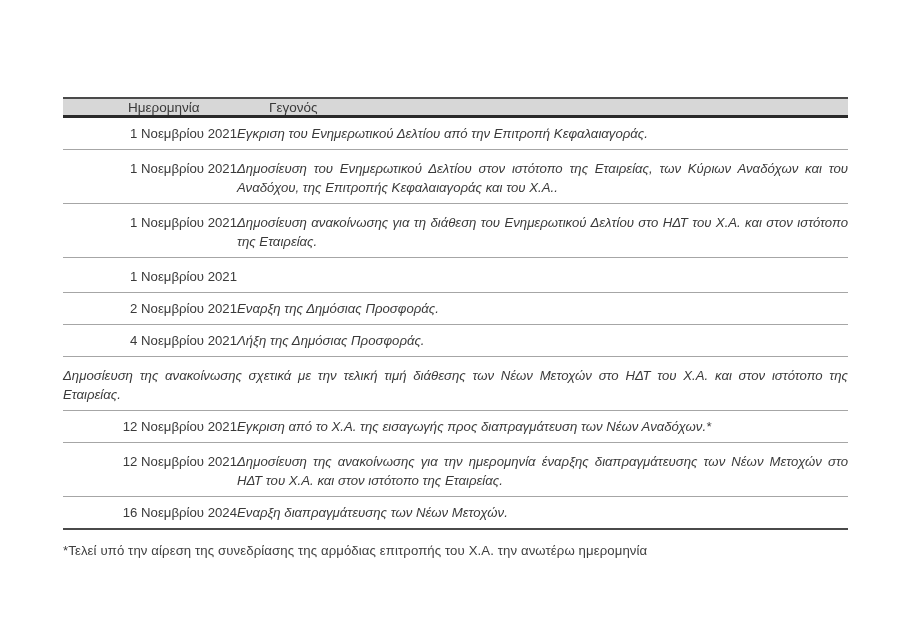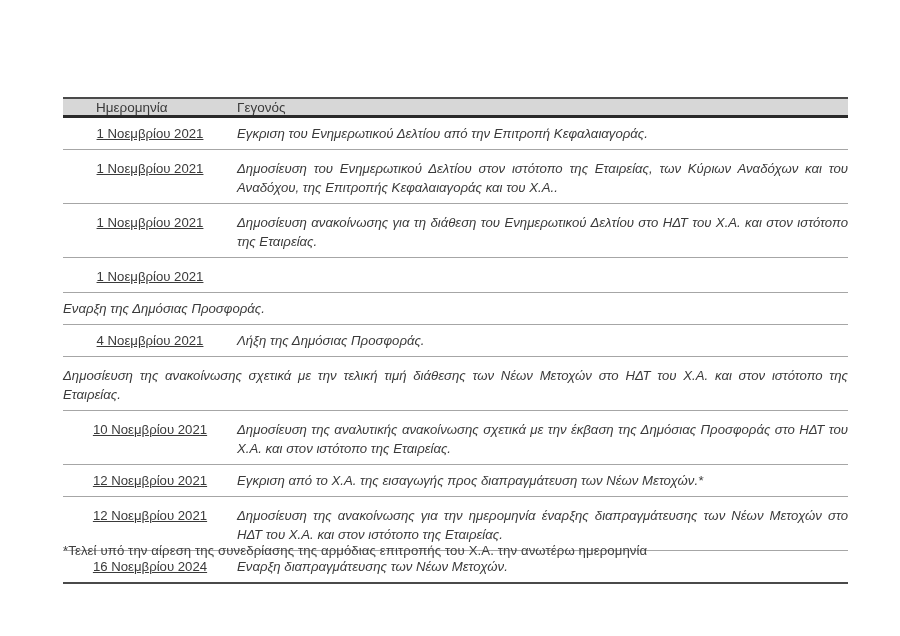--- a/index.html
+++ b/index.html
@@ -38,39 +38,38 @@
     background: var(--header_bg);
     border-top: 2px solid var(--border_medium);
     border-bottom: 3px solid var(--border_dark);
     height: 21px;
     font-size: 13.5px;
   }
   .col-date {
     width: 174px;
     flex: 0 0 174px;
   }
-  .thead .col-date { padding-left: 33px; }
+  .thead .col-date { padding-left: 33px; margin-left: 32px; }
   .col-event {
     flex: 1 1 auto;
   }
   .row {
     display: flex;
     border-bottom: 1px solid var(--border_light);
     padding: 5px 0 6px 0;
     font-size: 13.2px;
     line-height: 19px;
   }
   .row:last-of-type {
     border-bottom: 2px solid var(--border_medium);
   }
   .row .col-date {
-    text-align: center;
+    text-align: right;
     white-space: nowrap;
     padding-top: 4px;
-    text-decoration: underline;
   }
   .row .col-event {
     text-align: justify;
     padding-top: 4px;
     font-style: italic;
   }
   .row.single .col-date,
   .row.single .col-event { padding-top: 1px; }
   .row.single { min-height: 29px; }
   .footnote {
@@ -108,40 +107,37 @@
     <div class="row">
       <div class="col-date">1 Νοεμβρίου 2021</div>
       <div class="col-event">Δημοσίευση ανακοίνωσης για τη διάθεση του Ενημερωτικού Δελτίου στο ΗΔΤ του Χ.Α. και στον ιστότοπο της Εταιρείας.</div>
     </div>
 
     <div class="row">
       <div class="col-date">1 Νοεμβρίου 2021</div>
     </div>
 
     <div class="row single">
+      <div class="col-date">2 Νοεμβρίου 2021</div>
       <div class="col-event">Εναρξη της Δημόσιας Προσφοράς.</div>
     </div>
 
     <div class="row single">
       <div class="col-date">4 Νοεμβρίου 2021</div>
       <div class="col-event">Λήξη της Δημόσιας Προσφοράς.</div>
     </div>
 
     <div class="row">
       <div class="col-event">Δημοσίευση της ανακοίνωσης σχετικά με την τελική τιμή διάθεσης των Νέων Μετοχών στο ΗΔΤ του Χ.Α. και στον ιστότοπο της Εταιρείας.</div>
     </div>
 
-    <div class="row">
-      <div class="col-date">10 Νοεμβρίου 2021</div>
-      <div class="col-event">Δημοσίευση της αναλυτικής ανακοίνωσης σχετικά με την έκβαση της Δημόσιας Προσφοράς στο ΗΔΤ του Χ.Α. και στον ιστότοπο της Εταιρείας.</div>
-    </div>
 
     <div class="row single">
       <div class="col-date">12 Νοεμβρίου 2021</div>
-      <div class="col-event">Εγκριση από το Χ.Α. της εισαγωγής προς διαπραγμάτευση των Νέων Μετοχών.*</div>
+      <div class="col-event">Εγκριση από το Χ.Α. της εισαγωγής προς διαπραγμάτευση των Νέων Αναδόχων.*</div>
     </div>
 
     <div class="row">
       <div class="col-date">12 Νοεμβρίου 2021</div>
       <div class="col-event">Δημοσίευση της ανακοίνωσης για την ημερομηνία έναρξης διαπραγμάτευσης των Νέων Μετοχών στο ΗΔΤ του Χ.Α. και στον ιστότοπο της Εταιρείας.</div>
     </div>
 
     <div class="row single">
       <div class="col-date">16 Νοεμβρίου 2024</div>
       <div class="col-event">Εναρξη διαπραγμάτευσης των Νέων Μετοχών.</div>

